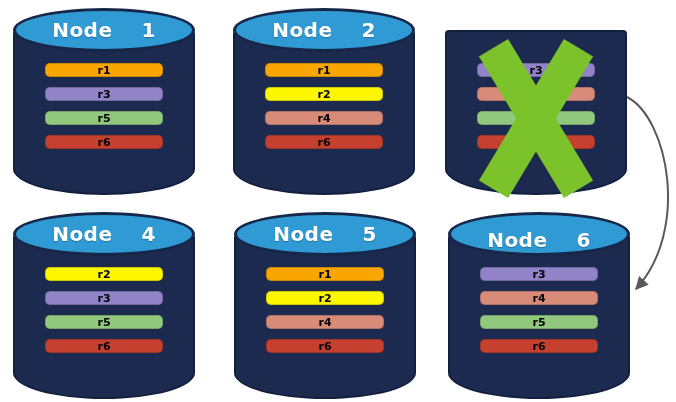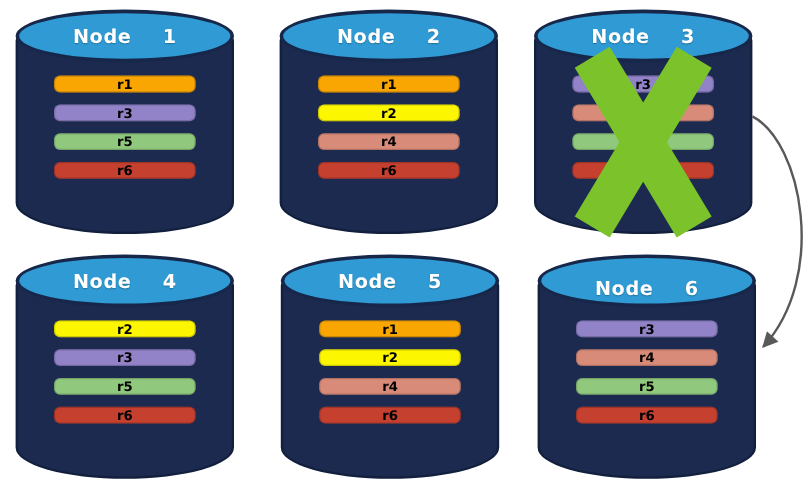--- a/index.html
+++ b/index.html
@@ -16,21 +16,21 @@
     box-sizing:border-box;
   }
   .cyl-top {
     position:absolute; left:0; right:0; top:0; height:44px;
     border-radius:50%;
     border:3px solid #16274a;
     box-sizing:border-box;
     display:flex; align-items:center; justify-content:center;
   }
   .node-title {
-    font-size:16px; font-weight:bold; color:#ffffff;
+    font-size:20px; font-weight:bold; color:#ffffff;
     word-spacing:7px; letter-spacing:0.5px; white-space:pre;
     text-shadow:0 1px 1px rgba(0,0,0,0.25);
   }
   .bars {
     position:absolute; left:0; right:0; top:55px;
     display:flex; flex-direction:column; align-items:center; gap:10px;
   }
   .bar {
     width:118px; height:14px; border-radius:5px;
     display:flex; align-items:center; justify-content:center;
@@ -92,23 +92,20 @@
           <div class="bar" style="background: rgb(217, 139, 121);">
             <span style="color: rgb(0, 0, 0);">r4</span>
           </div>
           <div class="bar" style="background: rgb(197, 64, 46);">
             <span style="color: rgb(0, 0, 0);">r6</span>
           </div>
         </div>
   </div>
       <div class="node" style="left: 445px; top: 8px;">
     <div class="cyl-body" style="background: rgb(28, 42, 80); border-color: rgb(18, 32, 62);"></div>
-    <div class="cyl-top" style="background: rgb(47, 154, 211);">
-      <span class="node-title" style="color: rgb(255, 255, 255);">Node  3</span>
-    </div>
     <div class="bars">
           <div class="bar" style="background: rgb(146, 131, 200);">
             <span style="color: rgb(0, 0, 0);">r3</span>
           </div>
           <div class="bar" style="background: rgb(217, 139, 121);">
             <span style="color: rgb(0, 0, 0);">r4</span>
           </div>
           <div class="bar" style="background: rgb(144, 200, 126);">
             <span style="color: rgb(0, 0, 0);">r5</span>
           </div>

